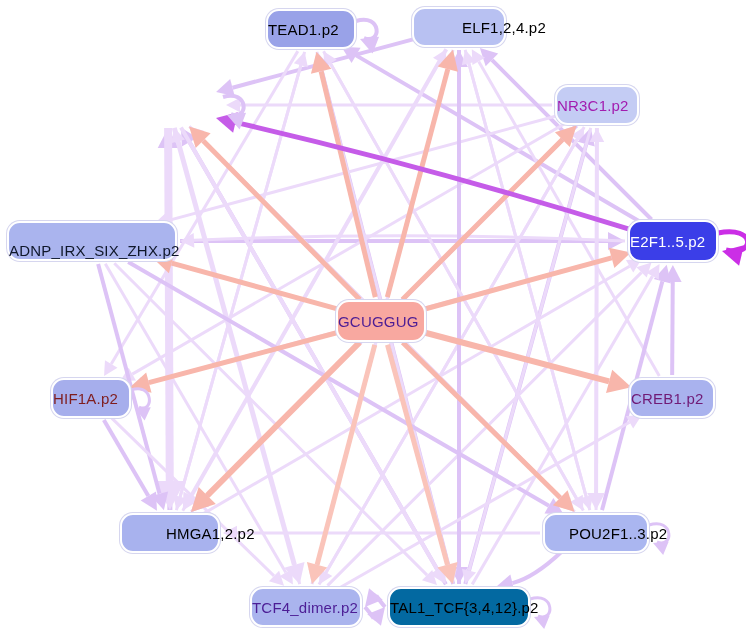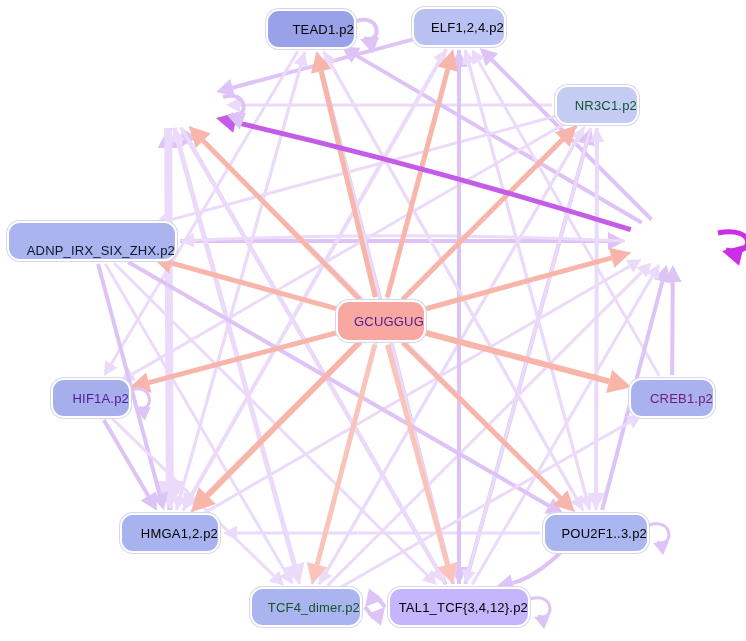--- a/index.html
+++ b/index.html
@@ -1,21 +1,21 @@
 <!DOCTYPE html>
 <html><head>
 <meta charset="utf-8">
 <style>
   html,body{margin:0;padding:0;background:#ffffff;}
   body{width:746px;height:641px;overflow:hidden;position:relative;
        font-family:"Liberation Sans","DejaVu Sans",sans-serif;}
   .canvas{position:absolute;left:0;top:0;width:746px;height:641px;}
   .edge-layer{position:absolute;left:0;top:0;width:746px;height:641px;}
-  .node{position:absolute;display:flex;align-items:center;justify-content:flex-end;
-        border-radius:13px;font-size:13px;color:#000;letter-spacing:.2px;
+  .node{position:absolute;display:flex;align-items:center;justify-content:flex-start;
+        border-radius:13px;font-size:15px;color:#000;letter-spacing:.2px;
         border:2px solid #ffffff;box-shadow:0 0 0 1px #d6d6ef;
         box-sizing:border-box;white-space:nowrap;cursor:pointer;}
 </style>
 </head>
 <body>
 
 <div class="canvas">
   <svg class="edge-layer" width="746" height="641" viewBox="0 0 746 641" xmlns="http://www.w3.org/2000/svg">
       <polygon points="216.05248857115558,92.11995151700985 230.1686219516625,79.12207559885545 234.7770774599149,96.31515961041248" fill="#ddc3f6"></polygon>
       <path d="M415.7991204002883,38.57961721229386 Q315.9258044857219,65.34978436465185 232.4728497057887,87.71861760463396" stroke="#ddc3f6" stroke-width="4" fill="none"></path>
@@ -174,36 +174,39 @@
 <div class="node" style="left: 336px; top: 300px; width: 90px; height: 42px; background: rgb(248, 168, 160);">
       <span style="color: #4c1d95;">GCUGGUG</span>
     </div>
     <div class="node" style="left: 266px; top: 9px; width: 90px; height: 40px; background: rgb(153, 162, 232);">
       <span style="color: rgb(0, 0, 0);">TEAD1.p2</span>
     </div>
     <div class="node" style="left: 412px; top: 7px; width: 94px; height: 40px; background: rgb(184, 193, 242);">
       <span style="color: rgb(0, 0, 0); margin-left: 48px;">ELF1,2,4.p2</span>
     </div>
     <div class="node" style="left: 555px; top: 85px; width: 84px; height: 40px; background: rgb(196, 204, 244);">
-      <span style="color: #14532d;">NR3C1.p2</span>
+      <span style="color: #a21caf;">NR3C1.p2</span>
+    </div>
+    <div class="node" style="left: 628px; top: 220px; width: 90px; height: 42px; background: rgb(59, 62, 232);">
+      <span style="color: rgb(255, 255, 255);">E2F1..5.p2</span>
     </div>
     <div class="node" style="left: 629px; top: 378px; width: 86px; height: 40px; background: rgb(169, 178, 238);">
       <span style="color: #701a75;">CREB1.p2</span>
     </div>
     <div class="node" style="left: 543px; top: 513px; width: 106px; height: 40px; background: rgb(170, 182, 240);">
-      <span style="color: rgb(0, 0, 0);">POU2F1..3.p2</span>
-    </div>
-    <div class="node" style="left: 388px; top: 587px; width: 142px; height: 40px; background: #c4b5fd;">
+      <span style="color: rgb(0, 0, 0); margin-left: 24px;">POU2F1..3.p2</span>
+    </div>
+    <div class="node" style="left: 388px; top: 587px; width: 142px; height: 40px; background: #0369a1;">
       <span style="color: rgb(0, 0, 0);">TAL1_TCF{3,4,12}.p2</span>
     </div>
     <div class="node" style="left: 250px; top: 587px; width: 112px; height: 40px; background: rgb(170, 180, 238);">
-      <span style="color: #14532d;">TCF4_dimer.p2</span>
+      <span style="color: #4c1d95;">TCF4_dimer.p2</span>
     </div>
     <div class="node" style="left: 120px; top: 513px; width: 100px; height: 40px; background: rgb(168, 178, 238);">
-      <span style="color: rgb(0, 0, 0);">HMGA1,2.p2</span>
+      <span style="color: rgb(0, 0, 0); margin-left: 44px;">HMGA1,2.p2</span>
     </div>
     <div class="node" style="left: 51px; top: 378px; width: 80px; height: 40px; background: rgb(166, 174, 236);">
-      <span style="color: #4c1d95; padding-left: 11px;">HIF1A.p2</span>
+      <span style="color: #7f1d1d;">HIF1A.p2</span>
     </div>
     <div class="node" style="left: 7px; top: 221px; width: 170px; height: 40px; background: rgb(170, 180, 238);">
       <span style="color: #0f172a; margin-top: 18px;">ADNP_IRX_SIX_ZHX.p2</span>
     </div>
   </div>
 
 </body></html>

